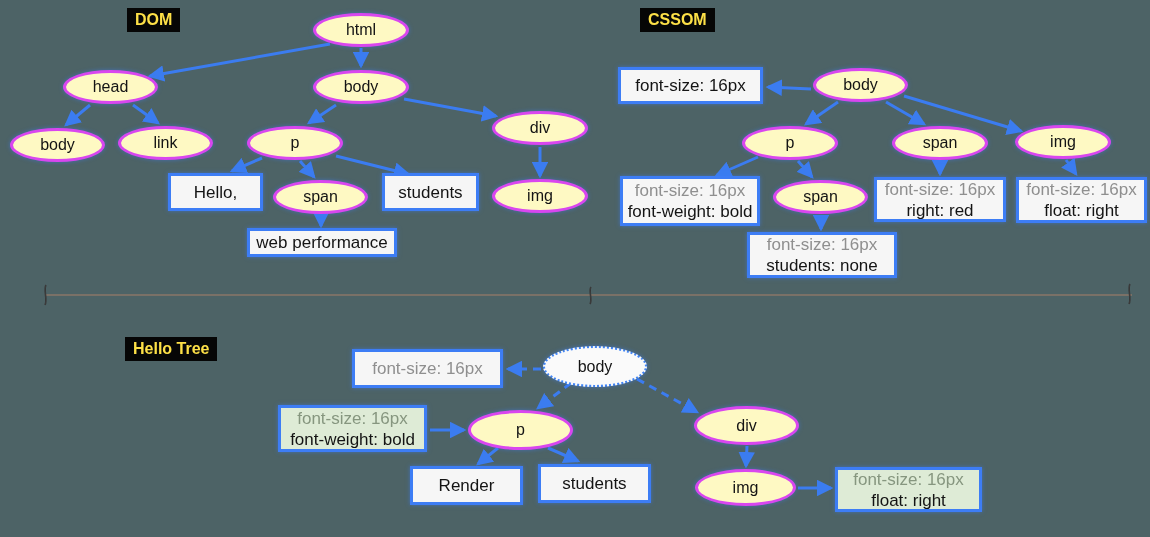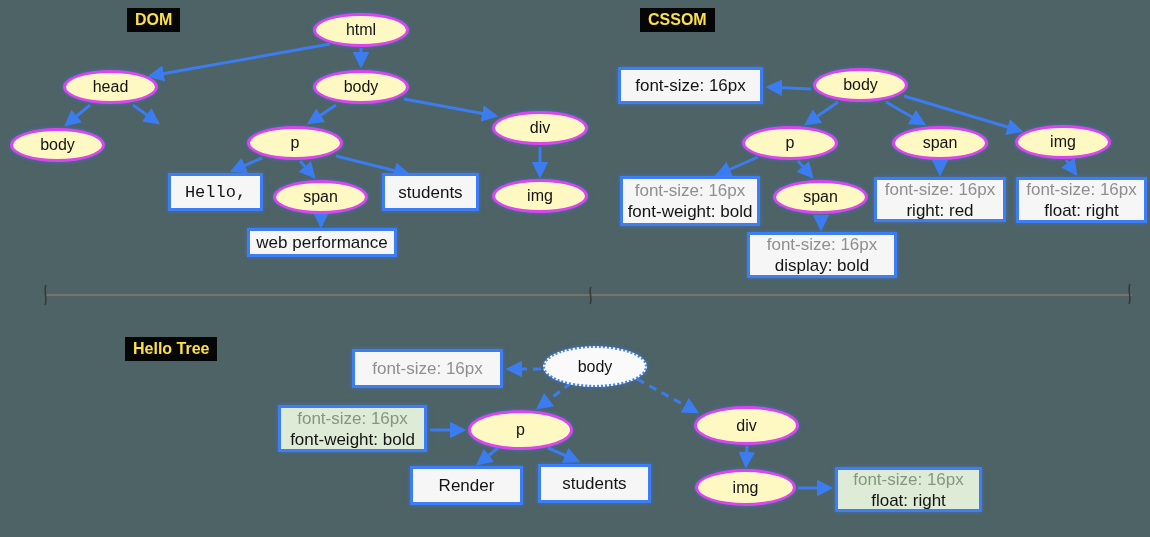--- a/index.html
+++ b/index.html
@@ -83,23 +83,24 @@
       <path d="M1130,284 C1127,289 1132,298 1129,304" stroke="#3A3A3A" stroke-width="1.6"></path>
     </g>
   </svg>
 
   <div class="hd" style="left:127px;top:8px;">DOM</div>
 
   <div class="ell" style="left:313px;top:13px;width:96px;height:34px;">html</div>
   <div class="ell" style="left:63px;top:70px;width:95px;height:34px;">head</div>
   <div class="ell" style="left:313px;top:70px;width:96px;height:34px;">body</div>
   <div class="ell" style="left:10px;top:128px;width:95px;height:34px;">body</div>
+  <div class="ell" style="left:118px;top:126px;width:95px;height:34px;">link</div>
   <div class="ell" style="left:247px;top:126px;width:96px;height:34px;">p</div>
   <div class="ell" style="left:492px;top:111px;width:96px;height:34px;">div</div>
-  <div class="tbox" style="left:168px;top:173px;width:95px;height:38px;font-family:Liberation Mono, monospace;">
+  <div class="tbox" style="left:168px;top:173px;width:95px;height:38px;">
     <span class="line">Hello,</span>
   </div>
   <div class="ell" style="left:273px;top:180px;width:95px;height:34px;">span</div>
   <div class="tbox" style="left:382px;top:173px;width:97px;height:38px;">
     <span class="line">students</span>
   </div>
   <div class="ell" style="left:492px;top:179px;width:96px;height:34px;">img</div>
   <div class="tbox" style="left:247px;top:228px;width:150px;height:29px;">
     <span class="line">web performance</span>
   </div>
@@ -121,21 +122,21 @@
   <div class="tbox" style="left:874px;top:177px;width:132px;height:45px;">
     <span class="line muted">font-size: 16px</span>
     <span class="line">right: red</span>
   </div>
   <div class="tbox" style="left:1016px;top:177px;width:131px;height:46px;">
     <span class="line muted">font-size: 16px</span>
     <span class="line">float: right</span>
   </div>
   <div class="tbox" style="left:747px;top:232px;width:150px;height:46px;">
     <span class="line muted">font-size: 16px</span>
-    <span class="line">display: bold</span>
+    <span class="line">students: none</span>
   </div>
 
   <div class="hd" style="left:125px;top:337px;">Hello Tree</div>
 
   <div class="tbox" style="left:352px;top:349px;width:151px;height:39px;">
     <span class="line muted">font-size: 16px</span>
   </div>
   <div class="ell dotted" style="left:543px;top:346px;width:104px;height:41px;">body</div>
   <div class="tbox green" style="left:278px;top:405px;width:149px;height:47px;">
     <span class="line muted">font-size: 16px</span>

